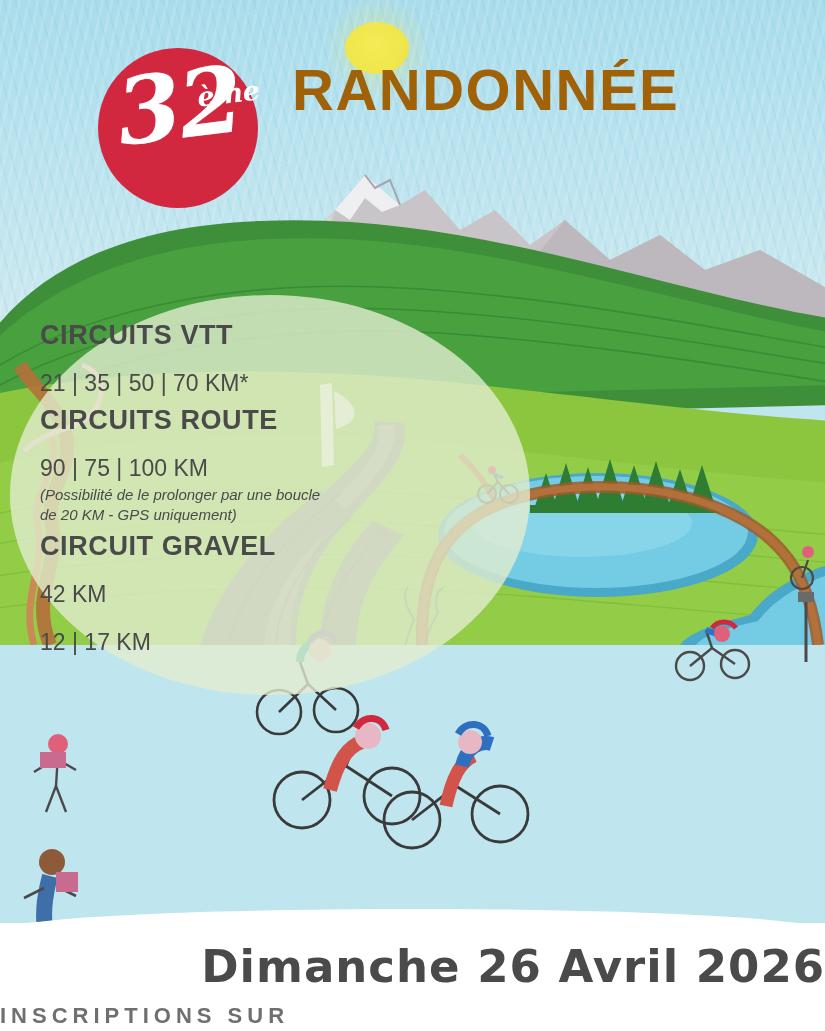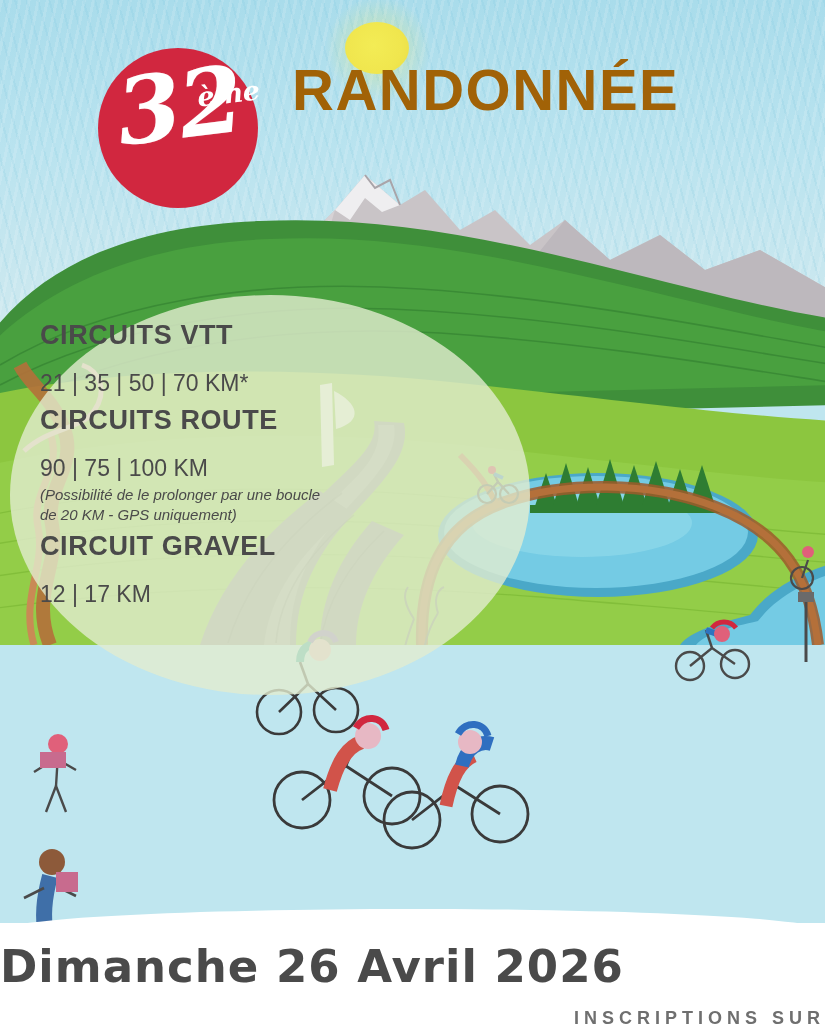--- a/index.html
+++ b/index.html
@@ -178,35 +178,35 @@
     color: #4a4a4a;
     line-height: 1.35;
     margin-top: 1px;
   }
 
   
   .date {
     position: absolute;
     left: 0; bottom: 38px;
     width: 825px;
-    text-align: left;
+    text-align: right;
     font-family: "DejaVu Sans", sans-serif;
     font-weight: 700;
     font-size: 45px;
     color: #4a4a4a;
     letter-spacing: 1px;
   }
   .inscr {
     position: absolute;
     left: 0; bottom: 2px;
     width: 825px;
-    text-align: right;
-    font-family: "Liberation Sans", sans-serif;
-    font-weight: 700;
-    font-size: 18px;
+    text-align: left;
+    font-family: "Liberation Sans", sans-serif;
+    font-weight: 700;
+    font-size: 22px;
     letter-spacing: 5px;
     color: #6f6f6f;
   }
 
   svg { display: block; }
 </style>
 </head>
 <body>
 
 <div id="poster">
@@ -395,20 +395,21 @@
 
     <div class="c-block">
       <div class="c-head">CIRCUITS ROUTE</div>
       <div class="c-vals">90 | 75 | 100 KM</div>
       <div class="c-note" style="white-space:pre-line;">(Possibilité de le prolonger par une boucle
 de 20 KM - GPS uniquement)</div>
     </div>
 
     <div class="c-block">
       <div class="c-head">CIRCUIT GRAVEL</div>
+      <div class="c-vals">42 KM</div>
     </div>
 
     <div class="c-block">
       <div class="c-vals">12 | 17 KM</div>
     </div>
 
   </div>
 
   <div class="date">Dimanche 26 Avril 2026</div>
   <div class="inscr">INSCRIPTIONS SUR</div>

